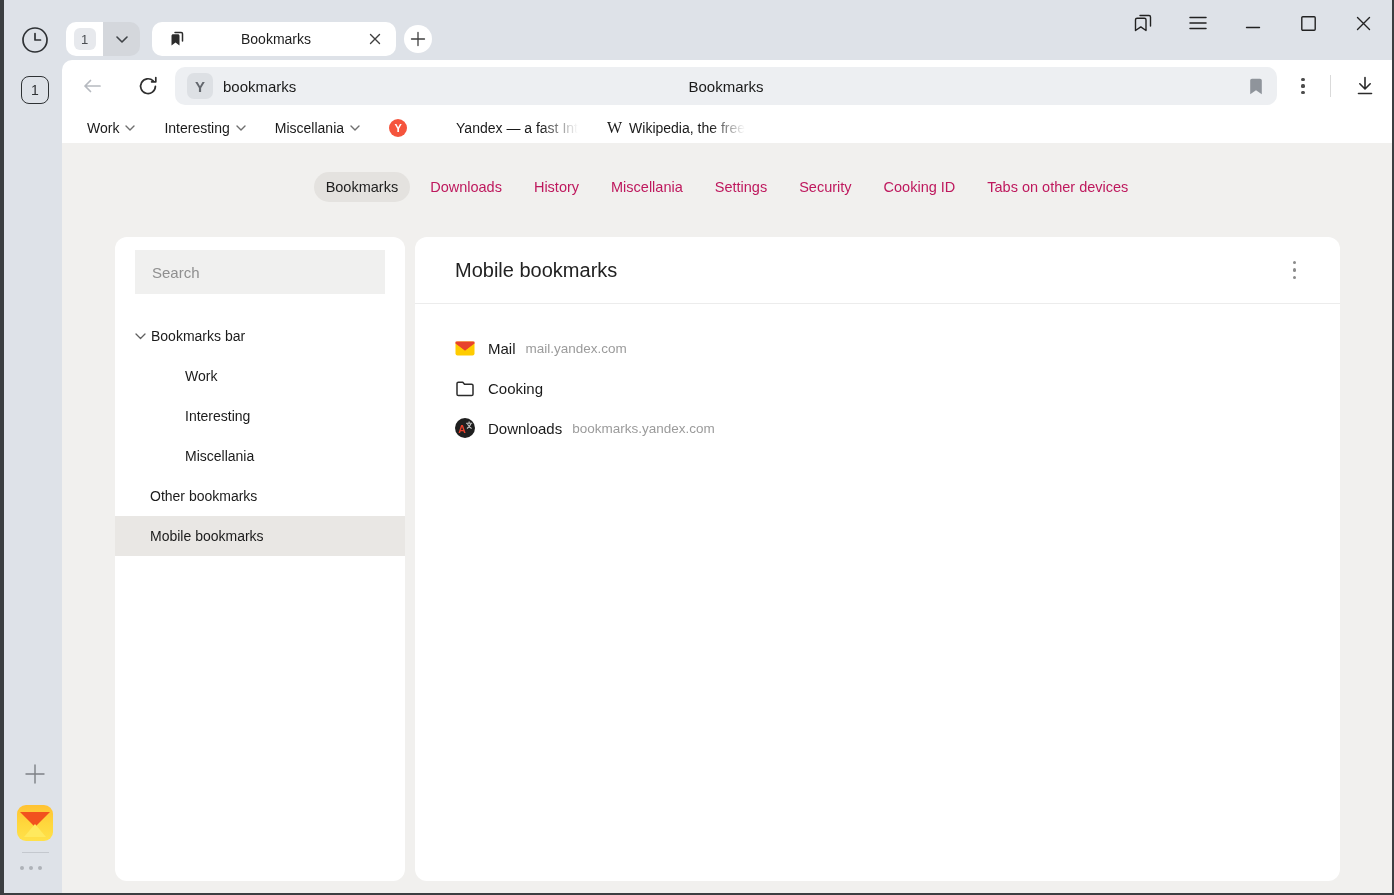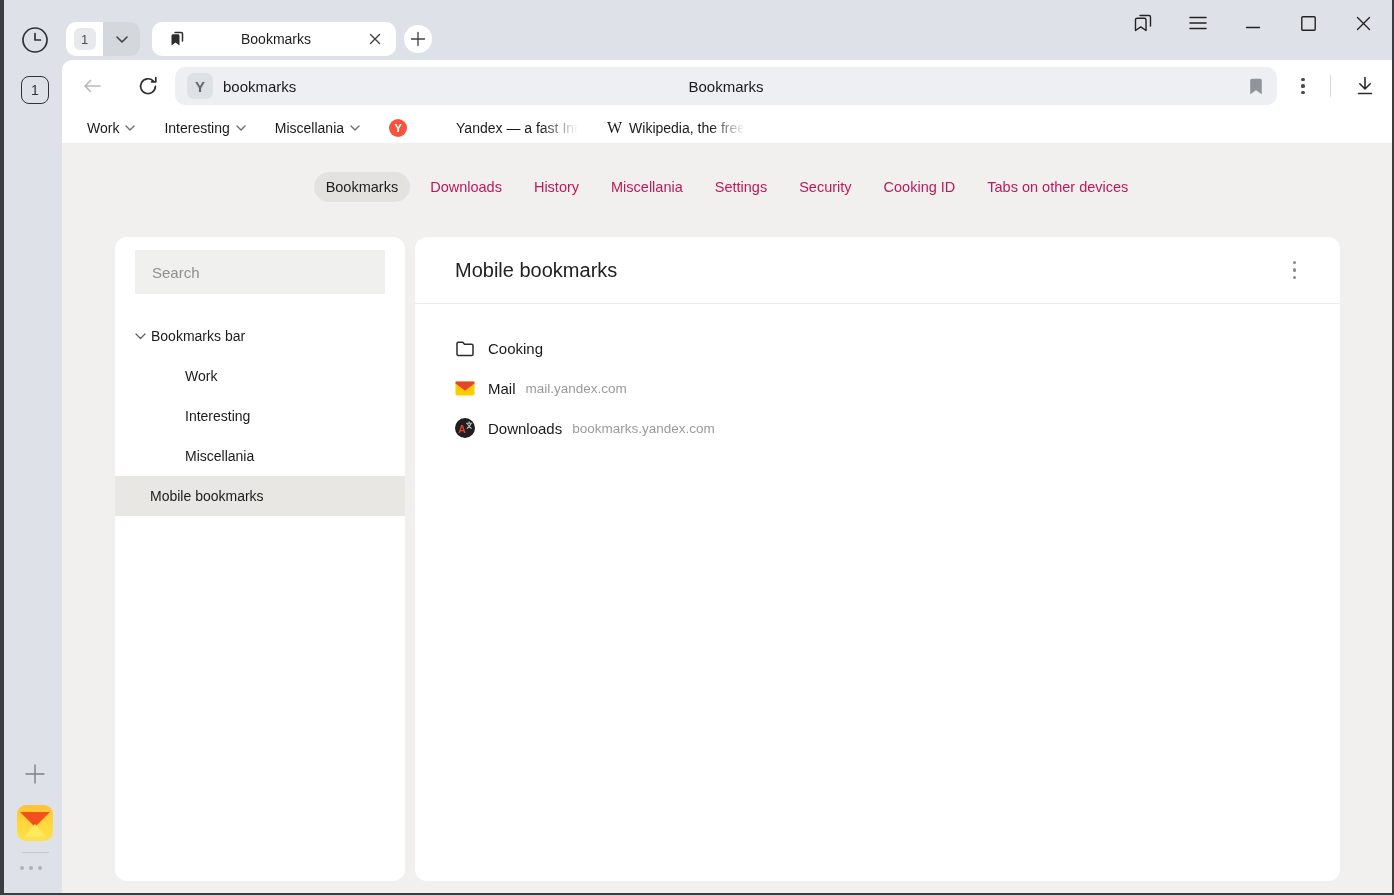--- a/index.html
+++ b/index.html
@@ -307,57 +307,60 @@
         </div>
         <div class="tree-row tr-lvl1">
           <span>Work</span>
         </div>
         <div class="tree-row tr-lvl1">
           <span>Interesting</span>
         </div>
         <div class="tree-row tr-lvl1">
           <span>Miscellania</span>
         </div>
+        <div class="tree-row tr-lvl0 nochev">
+          <span>Other bookmarks</span>
+        </div>
         <div class="tree-row tr-lvl0 nochev selected">
           <span>Mobile bookmarks</span>
         </div>
       </div>
     </div>
 
     <div class="panel panel-main">
       <div class="pm-header">
         <span class="pm-title">Mobile bookmarks</span>
         <span class="pm-kebab">
             <i></i>
             <i></i>
             <i></i>
           </span>
       </div>
       <div class="pm-divider"></div>
       <div class="pm-list">
 
         <div class="pm-row">
           <span class="pm-icon">
-            <svg width="20" height="17" viewBox="0 0 20 17">
-                <path d="M2 14.2V3.6c0-.8.6-1.4 1.4-1.4h4.4l1.7 2h7.1c.8 0 1.4.6 1.4 1.4v8.6c0 .8-.6 1.4-1.4 1.4H3.4c-.8 0-1.4-.6-1.4-1.4z" fill="none" stroke="#2b2b2b" stroke-width="1.5" stroke-linejoin="round"></path>
-              </svg>
-          </span>
-          <span class="pm-label">Cooking</span>
-        </div>
-
-        <div class="pm-row">
-          <span class="pm-icon">
             <svg width="20" height="15" viewBox="0 0 20 15">
                 <rect x="0.5" y="0.5" width="19" height="14" rx="2" fill="#ffcc00"></rect>
                 <path d="M1 .5h18c.3 0 .5.2.5.5v1.6L10 9.6.5 2.6V1c0-.3.2-.5.5-.5z" fill="#e8432d"></path>
                 <path d="M.5 1.8 10 9.6l9.5-7.8" fill="#e8432d"></path>
               </svg>
           </span>
           <span class="pm-label">Mail</span>
           <span class="pm-url">mail.yandex.com</span>
+        </div>
+
+        <div class="pm-row">
+          <span class="pm-icon">
+            <svg width="20" height="17" viewBox="0 0 20 17">
+                <path d="M2 14.2V3.6c0-.8.6-1.4 1.4-1.4h4.4l1.7 2h7.1c.8 0 1.4.6 1.4 1.4v8.6c0 .8-.6 1.4-1.4 1.4H3.4c-.8 0-1.4-.6-1.4-1.4z" fill="none" stroke="#2b2b2b" stroke-width="1.5" stroke-linejoin="round"></path>
+              </svg>
+          </span>
+          <span class="pm-label">Cooking</span>
         </div>
 
         <div class="pm-row">
           <span class="pm-icon">
             <svg width="20" height="20" viewBox="0 0 20 20">
                 <circle cx="10" cy="10" r="10" fill="#1f1f1f"></circle>
                 <text x="3.2" y="15.2" font-size="10.5" font-weight="bold" fill="#e8402c" font-family="Liberation Sans, sans-serif">A</text>
                 <path d="M11.5 5.2h5.2M14.1 3.8v1.4" stroke="#c9c9c9" stroke-width="1.1" stroke-linecap="round"></path>
                 <path d="M12.3 10.3c1.6-1.1 2.8-2.5 3.4-4.3M12.7 6.4c.8 1.9 2 3.1 3.5 3.9" stroke="#c9c9c9" stroke-width="1.1" stroke-linecap="round" fill="none"></path>
               </svg>

